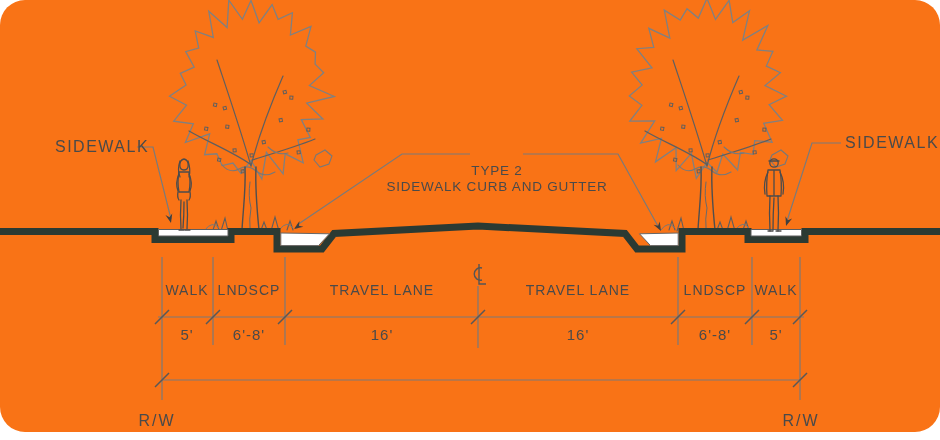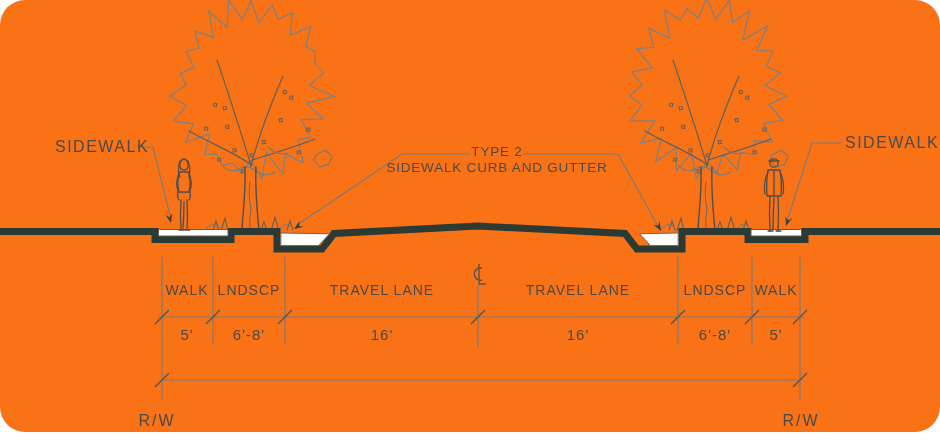--- a/index.html
+++ b/index.html
@@ -158,21 +158,21 @@
 
     <g class="cl">
       <path d="M482,268 A6.2,6.2 0 1 0 482,280"></path>
       <path d="M479,264 V284 H486"></path>
     </g>
   </svg>
 
   <div class="t sidewalk" style="left:55px;top:138px">SIDEWALK</div>
   <div class="t sidewalk" style="left:845px;top:134px">SIDEWALK</div>
 
-  <div class="t type2" style="left:497px;top:144px">
+  <div class="t type2" style="left:497px;top:163px">
     <div>TYPE 2</div>
     <div>SIDEWALK CURB AND GUTTER</div>
   </div>
 
   <div class="t seclabel" style="left:187px;top:282px">WALK</div>
   <div class="t seclabel" style="left:249px;top:282px">LNDSCP</div>
   <div class="t seclabel" style="left:382px;top:282px">TRAVEL LANE</div>
   <div class="t seclabel" style="left:578px;top:282px">TRAVEL LANE</div>
   <div class="t seclabel" style="left:715px;top:282px">LNDSCP</div>
   <div class="t seclabel" style="left:776px;top:282px">WALK</div>

